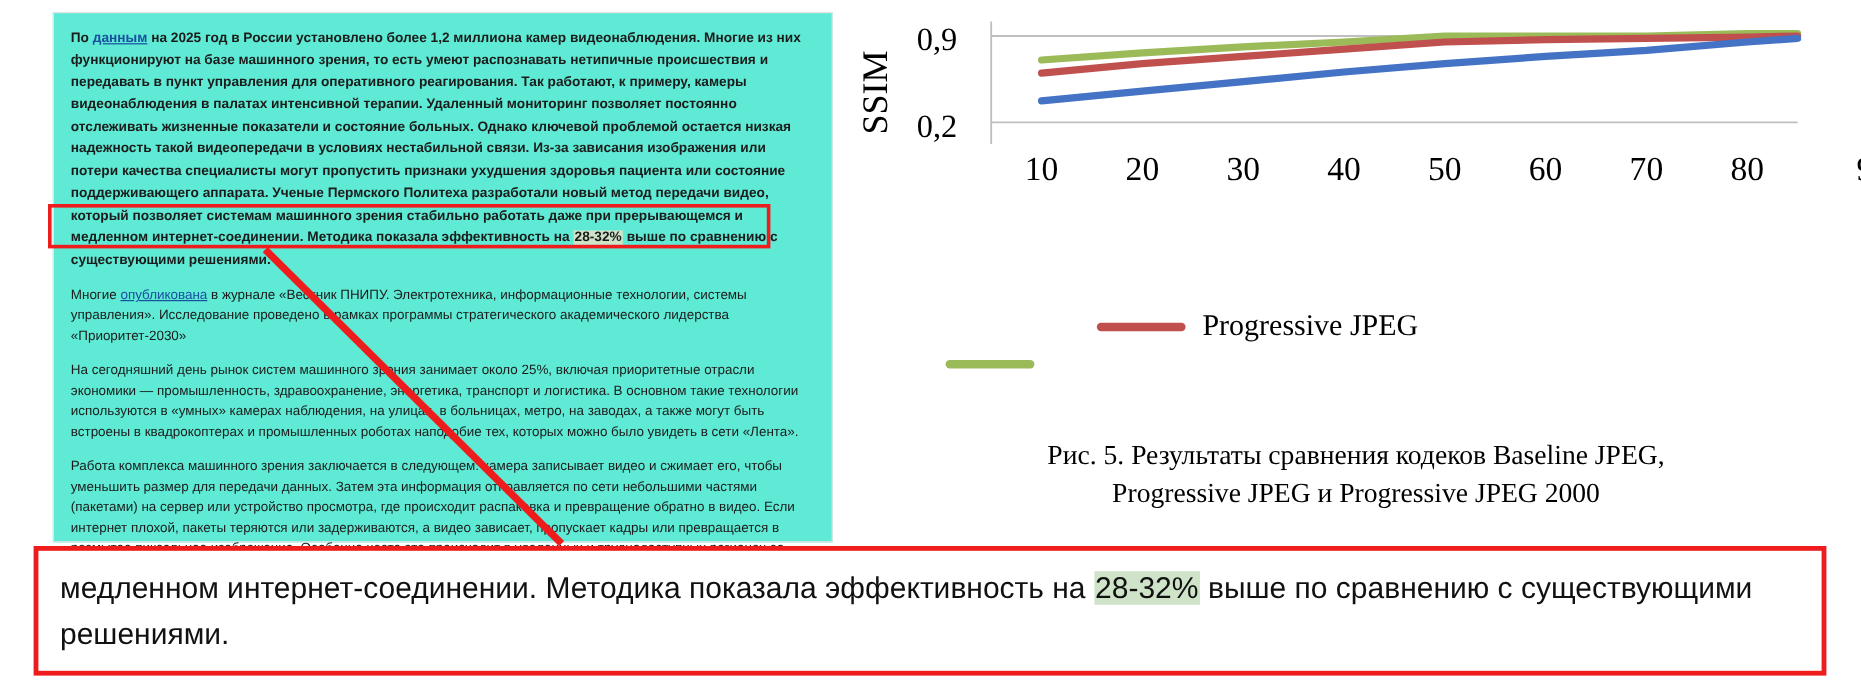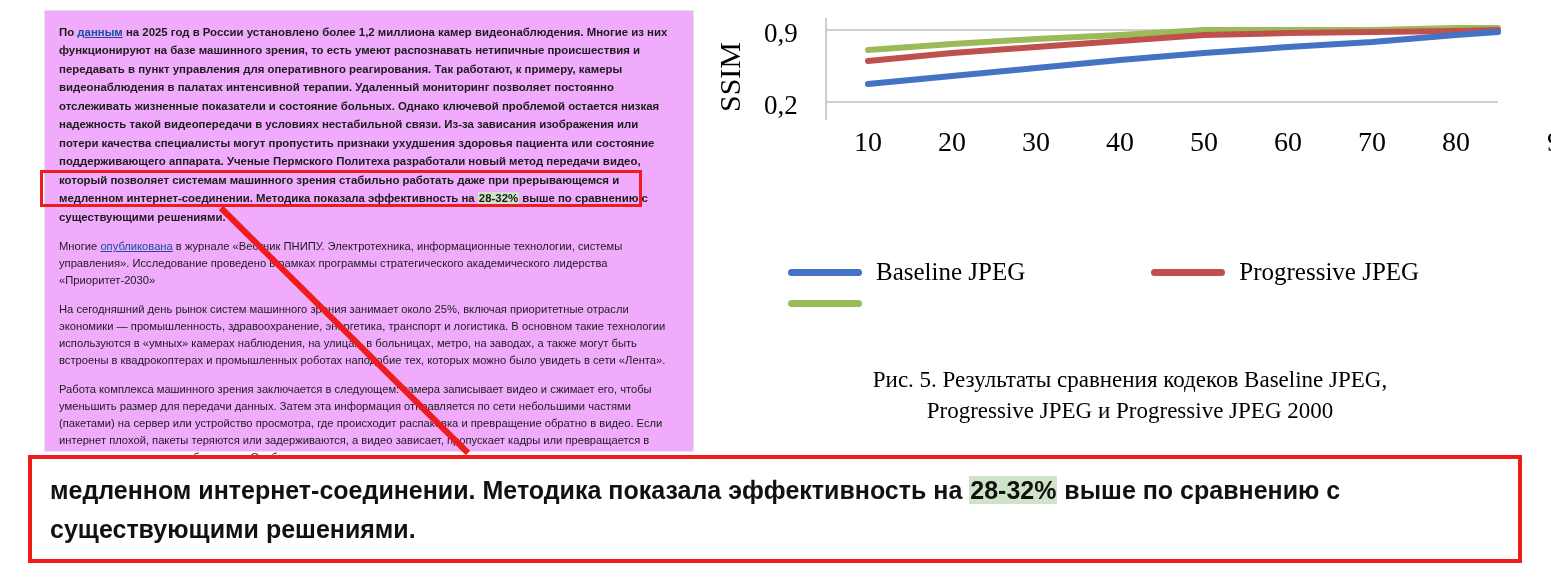--- a/index.html
+++ b/index.html
@@ -15,21 +15,21 @@
     overflow: hidden;
   }
 
   
   #article-panel {
     position: absolute;
     left: 44px;
     top: 10px;
     width: 650px;
     height: 442px;
-    background: #f0abfc;
+    background: #5eead4;
     border: 1px solid #e4e4e4;
     box-sizing: border-box;
     padding: 12px 14px 10px 14px;
   }
   #article-panel p {
     margin: 0 0 12px 0;
     font-size: 11.2px;
     line-height: 1.52;
     color: #1b1b1b;
     text-align: left;
@@ -67,21 +67,21 @@
     top: 455px;
     width: 1494px;
     height: 108px;
     border: 4px solid #ee1c1c;
     background: #ffffff;
     box-sizing: border-box;
     padding: 12px 18px;
   }
   #zoom-callout .zoom-text {
     font-size: 25px;
-    font-weight: bold;
+    font-weight: normal;
     line-height: 1.55;
     color: #111;
   }
 
   
   #connector {
     position: absolute;
     left: 0;
     top: 0;
     width: 1551px;
@@ -245,24 +245,20 @@
     <span style="left:446px">50</span>
     <span style="left:530px">60</span>
     <span style="left:614px">70</span>
     <span style="left:698px">80</span>
     <span style="left:803px">90</span>
   </div>
 
 
   <div id="legend" class="serif">
     <div class="legend-row">
-      <div class="legend-item">
-        <span class="legend-swatch" style="background:#4472c4"></span>
-        <span class="legend-label">Baseline JPEG</span>
-      </div>
       <div class="legend-item" id="legend-item-2">
         <span class="legend-swatch" style="background:#c0504d"></span>
         <span class="legend-label">Progressive JPEG</span>
       </div>
     </div>
     <div class="legend-row">
       <div class="legend-item">
         <span class="legend-swatch" style="background:#9bbb59"></span>
       </div>
     </div>

